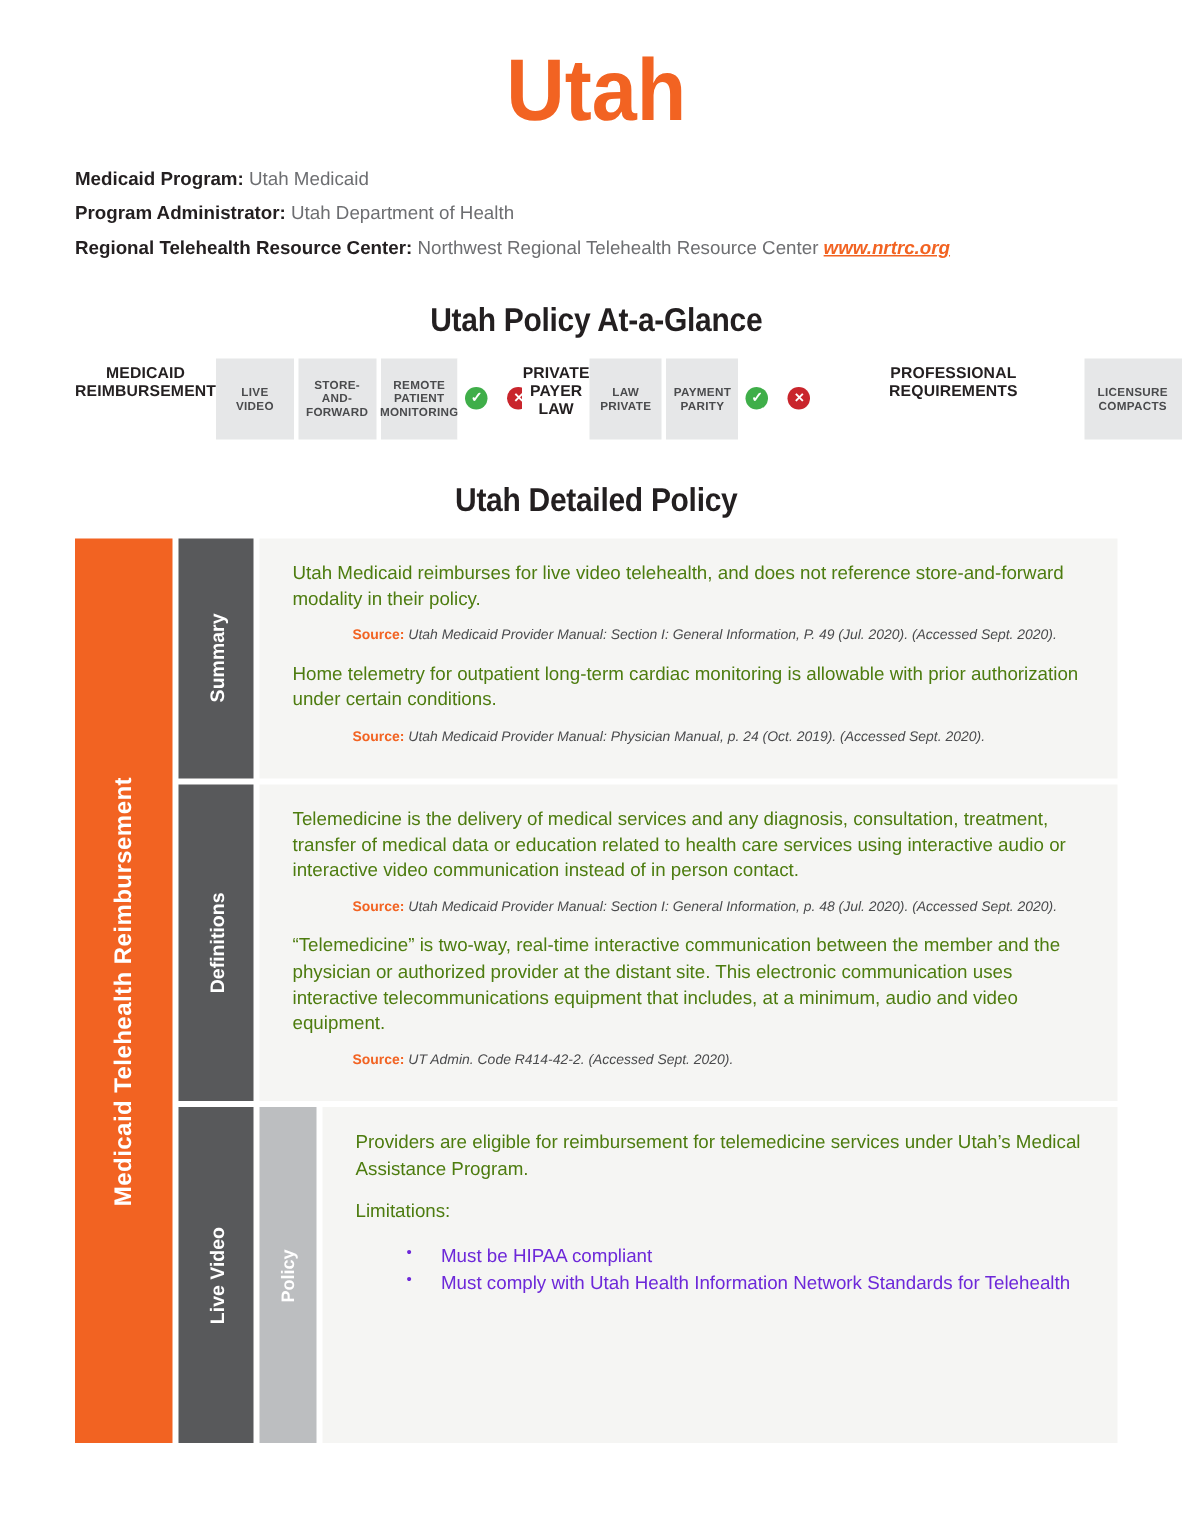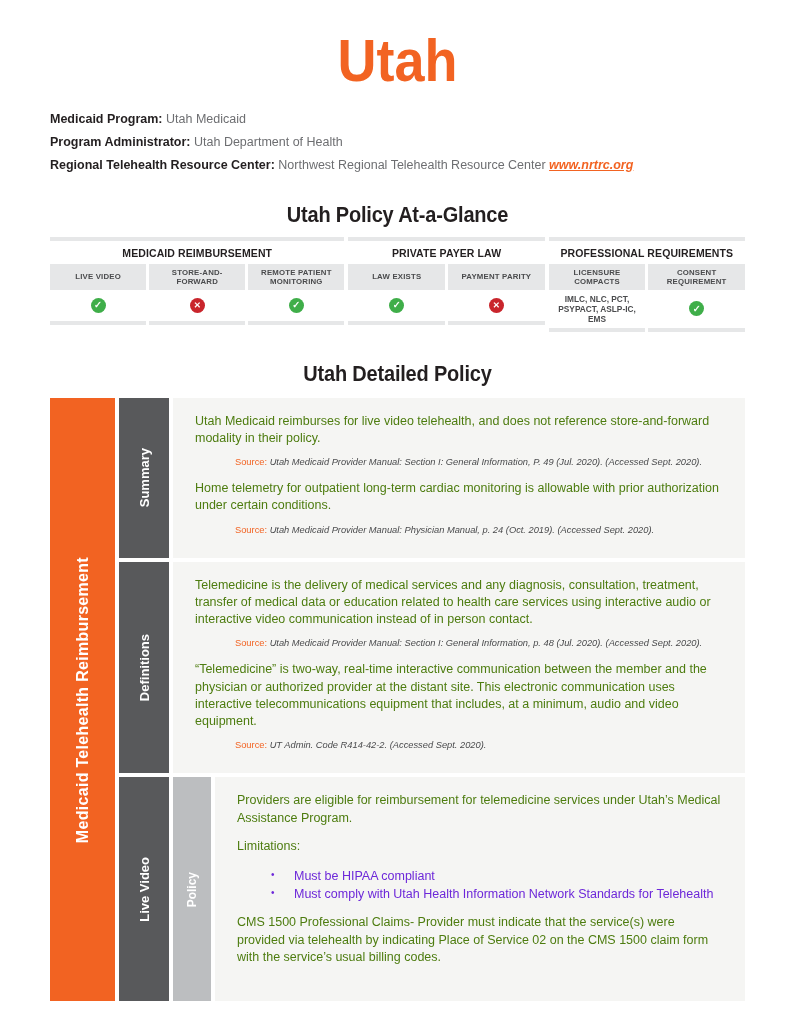--- a/index.html
+++ b/index.html
@@ -22,21 +22,21 @@
 
   .section-heading {
     margin:0; text-align:center; font-size:20px; color:#231F20; font-weight:bold;
     letter-spacing:-0.2px; transform:scaleY(1.1);
   }
   .heading-glance { margin-top:22px; }
   .heading-detailed { margin-top:30px; }
 
   
   .glance-table { display:flex; gap:4px; margin-top:11px; }
-  .glance-group { display:flex; flex-direction:column; min-width:0; }
+  .glance-group { display:flex; flex-direction:row; min-width:0; }
   .glance-bar { height:4px; background:#E6E7E8; }
   .glance-group-header {
     background:#ffffff; font-size:10.5px; font-weight:bold; color:#231F20;
     text-align:center; padding:6px 0 3px; letter-spacing:0.1px;
   }
   .glance-row { display:flex; gap:3px; margin-top:2px; }
   .glance-subcell {
     flex:1 1 0; min-width:0; background:#E6E7E8; color:#4A4B4D; font-size:7.8px; font-weight:bold;
     text-align:center; display:flex; align-items:center; justify-content:center;
     padding:3px 6px; min-height:26px; letter-spacing:0.2px;
@@ -64,21 +64,21 @@
   .category-strip .v-text { font-size:16px; letter-spacing:0.3px; }
   .detail-sections { flex:1; display:flex; flex-direction:column; gap:4px; min-width:0; }
   .section-row { display:flex; gap:4px; }
   .section-label { width:50px; background:#58595B; display:flex; align-items:center; justify-content:center; }
   .section-label .v-text { font-size:13px; }
   .section-sublabel { width:38px; background:#BCBEC0; display:flex; align-items:center; justify-content:center; }
   .section-sublabel .v-text { font-size:12px; }
   .section-content { flex:1; min-width:0; background:#F5F5F3; padding:15px 20px 10px 22px; }
   .para { margin:0 0 11px; font-size:12.5px; line-height:1.38; color:#4d7c0f; }
   .source { margin:-1px 0 13px; padding-left:40px; font-size:9.3px; font-style:italic; color:#4A4B4D; }
-  .source-label { color:#F26322; font-weight:normal; font-style:normal; }
+  .source-label { color:#F26322; font-weight:bold; font-style:normal; }
   .list-intro { margin-bottom:12px; }
   .bullets { margin:0 0 11px; padding-left:57px; list-style:none; }
   .bullets li { font-size:12.5px; line-height:1.45; color:#6d28d9; position:relative; }
   .bullets li::before { content:"•"; position:absolute; left:-23px; top:1px; font-size:10px; }
 </style>
 </head>
 <body>
 
 <div class="page">
 
@@ -125,37 +125,37 @@
         <div class="glance-row glance-bottom">
           <div class="glance-botcell"></div>
           <div class="glance-botcell"></div>
           <div class="glance-botcell"></div>
         </div>
       </div>
       <div class="glance-group" style="flex: 2 2 0px;">
         <div class="glance-bar"></div>
         <div class="glance-group-header">PRIVATE PAYER LAW</div>
         <div class="glance-row">
-          <div class="glance-subcell">LAW EXISTS</div>
+          <div class="glance-subcell">LAW PRIVATE</div>
           <div class="glance-subcell">PAYMENT PARITY</div>
         </div>
         <div class="glance-row">
           <div class="glance-valcell">
             <span class="icon check">✓</span>
           </div>
           <div class="glance-valcell">
             <span class="icon cross">✕</span>
           </div>
         </div>
         <div class="glance-row glance-bottom">
           <div class="glance-botcell"></div>
           <div class="glance-botcell"></div>
         </div>
       </div>
-      <div class="glance-group" style="flex: 2 2 0px;">
+      <div class="glance-group" style="flex: 2 2 0px; gap: 44px;">
         <div class="glance-bar"></div>
         <div class="glance-group-header">PROFESSIONAL REQUIREMENTS</div>
         <div class="glance-row">
           <div class="glance-subcell">LICENSURE COMPACTS</div>
           <div class="glance-subcell">CONSENT REQUIREMENT</div>
         </div>
         <div class="glance-row">
           <div class="glance-valcell">
             <span class="valtext">IMLC, NLC, PCT, PSYPACT, ASLP-IC, EMS</span>
           </div>
@@ -206,19 +206,18 @@
           <div class="section-sublabel">
             <span class="v-text">Policy</span>
           </div>
           <div class="section-content">
             <p class="para">Providers are eligible for reimbursement for telemedicine services under Utah’s Medical Assistance Program.</p>
             <p class="para list-intro">Limitations:</p>
             <ul class="bullets">
               <li>Must be HIPAA compliant</li>
               <li>Must comply with Utah Health Information Network Standards for Telehealth</li>
             </ul>
-            <p class="para">CMS 1500 Professional Claims- Provider must indicate that the service(s) were provided via telehealth by indicating Place of Service 02 on the CMS 1500 claim form with the service’s usual billing codes.</p>
           </div>
         </div>
       </div>
   </div>
 
 </div>
 
 </body></html>

